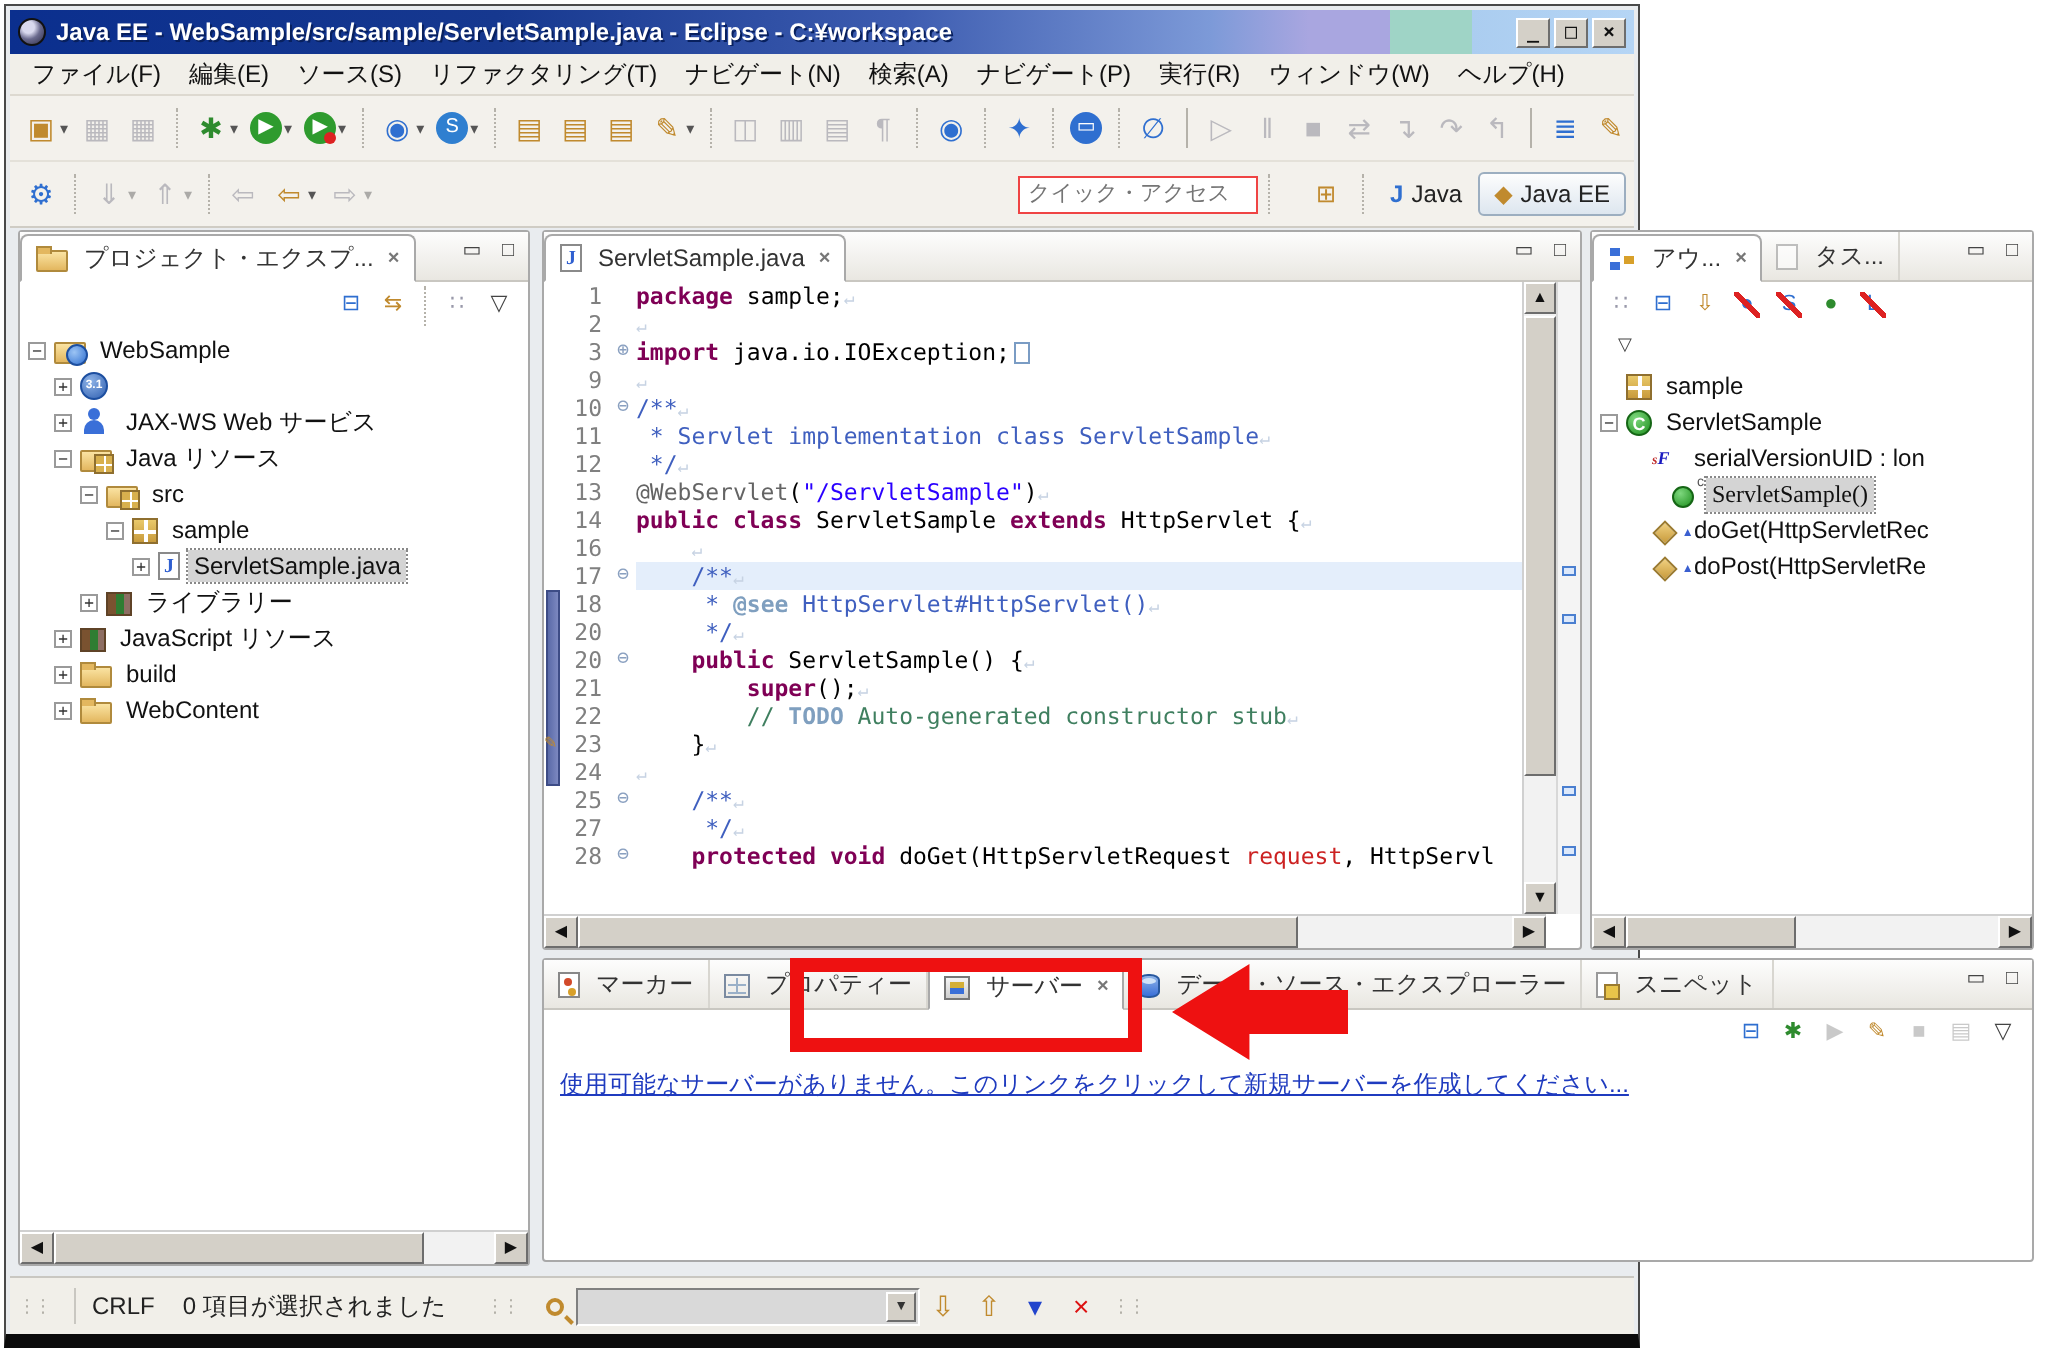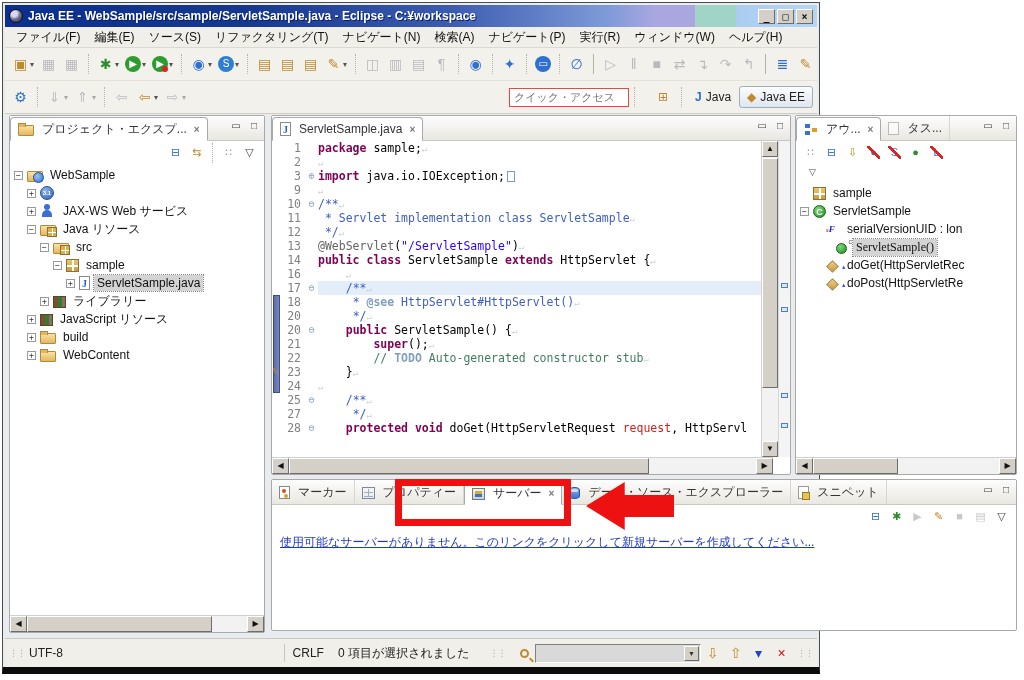--- a/index.html
+++ b/index.html
@@ -615,21 +615,20 @@
           <span class="tico" style="color: rgb(68, 68, 68);">▽</span>
         </div>
       </div>
     <div>
       <a class="server-link">使用可能なサーバーがありません。このリンクをクリックして新規サーバーを作成してください...</a>
     </div>
   </div>
 
   <div class="statusbar">
     <span class="grip">⋮⋮</span>
-    <span class="st-cell" style="width:255px">UTF-8</span>
     <span class="st-sep"></span>
     <span class="st-cell">CRLF</span>
     <span class="st-cell" style="margin-left:14px">0 項目が選択されました</span>
     <span class="grip" style="margin-left:16px">⋮⋮</span>
     <span class="mag"></span>
     <span class="combo">
       <span class="combo-btn">▼</span>
     </span>
     <span id="status-icons" style="display:flex;align-items:center;">
         <div class="tbtn">

